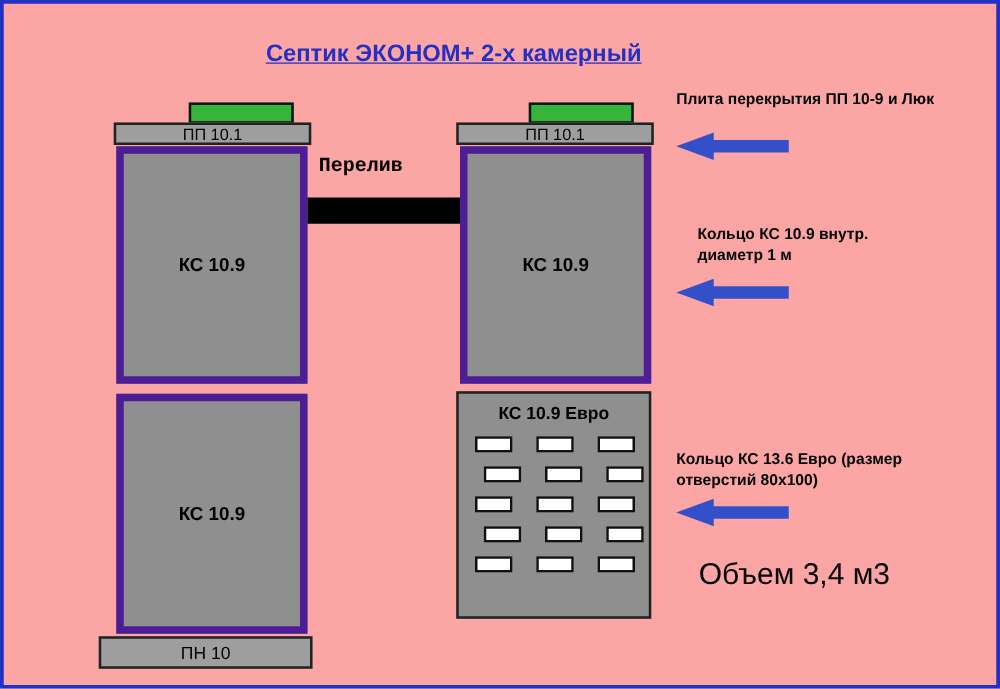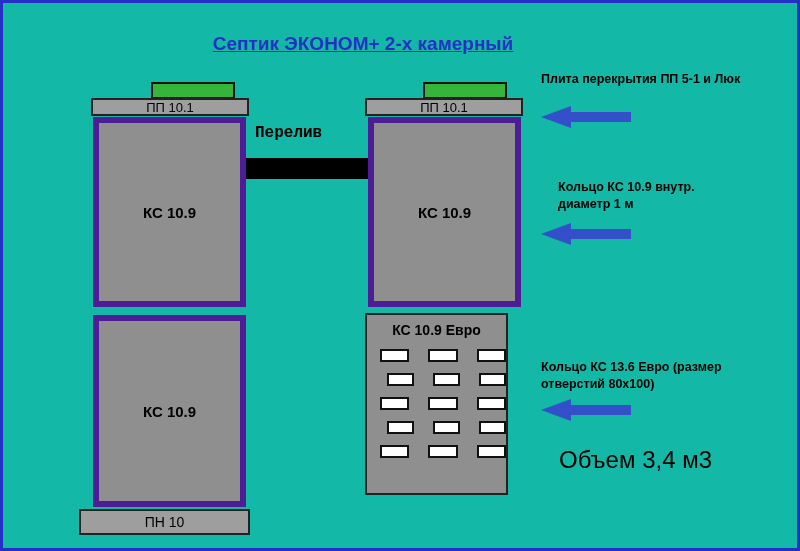--- a/index.html
+++ b/index.html
@@ -3,21 +3,21 @@
 <meta charset="utf-8">
 <style>
   * { margin: 0; padding: 0; box-sizing: border-box; }
   html, body { background: #ffffff; }
   body { font-family: "Liberation Sans", sans-serif; }
 
   .canvas {
     position: relative;
     width: 800px;
     height: 551px;
-    background: #14b8a6;
+    background: #fca5a5;
     border: 3px solid var(--accent-blue, #2330c3);
     overflow: hidden;
   }
 
   .title {
     position: absolute;
     left: 80px; top: 30px; width: 560px;
     text-align: center;
     font-size: 19px;
     font-weight: bold;
@@ -55,21 +55,21 @@
     display: flex; align-items: center; justify-content: center;
   }
   .ring-label { font-weight: bold; font-size: 15px; color: #000; }
   .ring.left-1  { left: 90px;  top: 114px; width: 153px; height: 190px; }
   .ring.left-2  { left: 90px;  top: 312px; width: 153px; height: 192px; }
   .ring.right-1 { left: 365px; top: 114px; width: 153px; height: 190px; }
 
   
   .euro-ring {
     position: absolute;
-    left: 362px; top: 310px; width: 143px; height: 182px;
+    left: 362px; top: 310px; width: 156px; height: 182px;
     background: var(--ring-gray, #8f8f8f);
     border: 2px solid #222;
   }
   .euro-label {
     display: block; text-align: center;
     font-weight: bold; font-size: 14px; color: #000;
     margin-top: 7px;
   }
   .hole-row { display: flex; gap: 19px; margin: 11px 0 0 13px; }
   .hole-row.shifted { margin-left: 20px; }
@@ -174,21 +174,21 @@
           <div class="hole"></div>
         </div>
         <div class="hole-row">
           <div class="hole"></div>
           <div class="hole"></div>
           <div class="hole"></div>
         </div>
       </div>
   </div>
 
-  <div class="ann a1">Плита перекрытия ПП 5-1 и Люк</div>
+  <div class="ann a1">Плита перекрытия ПП 10-9 и Люк</div>
   <div class="arrow ar1">
     <div class="head"></div>
     <div class="shaft"></div>
   </div>
 
   <div class="ann a2">Кольцо КС 10.9 внутр. диаметр 1 м</div>
   <div class="arrow ar2">
     <div class="head"></div>
     <div class="shaft"></div>
   </div>

